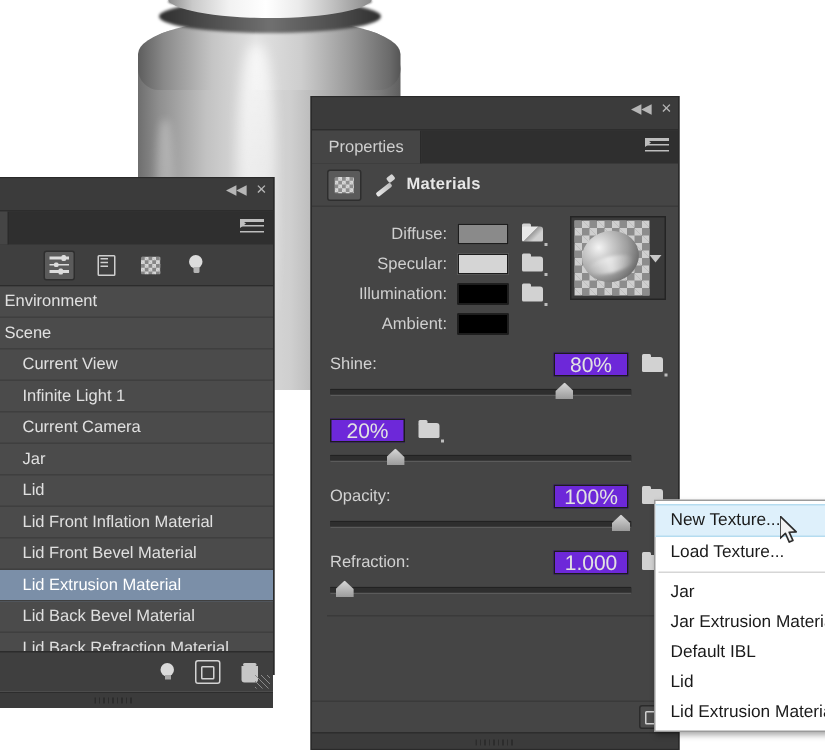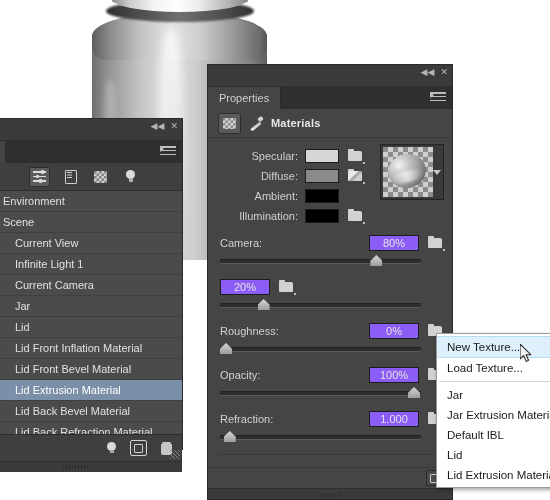--- a/index.html
+++ b/index.html
@@ -133,22 +133,22 @@
   }
   .prev-arrow{width:8px;display:flex;align-items:center;justify-content:center;}
   .prev-arrow b{display:block;width:0;height:0;border-left:4px solid transparent;border-right:4px solid transparent;border-top:5px solid #c8c8c8;}
 
   
   .sliders{margin-top:10px;padding:0 9px 0 12px;}
   .slider-block{margin-bottom:11px;}
   .sl-top{display:flex;align-items:center;height:17px;}
   .sl-label{font-size:11px;color:#d2d2d2;flex:1;}
   .sl-val{
-    width:50px;height:16px;background:#8b5cf6;border:1px solid #1c1c1c;box-sizing:border-box;
-    color:#e2e2e2;font-size:11px;display:flex;align-items:center;justify-content:center;
+    width:50px;height:16px;background:#6d28d9;border:1px solid #1c1c1c;box-sizing:border-box;
+    color:#e2e2e2;font-size:14px;display:flex;align-items:center;justify-content:center;
   }
   .sl-track-wrap{height:12px;position:relative;margin-top:4px;}
   .sl-track{
     position:absolute;left:0;right:22px;top:4px;height:3px;background:#2e2e2e;
     border-top:1px solid #222;border-bottom:1px solid #5b5b5b;border-radius:1px;
   }
   .sl-thumb{
     position:absolute;top:0px;width:12px;height:11px;
     background:linear-gradient(180deg,#d8d8d8,#9b9b9b);
     clip-path:polygon(50% 0%,100% 52%,100% 100%,0% 100%,0% 52%);
@@ -387,66 +387,66 @@
       <span class="mat-icon">
           <span class="checker"></span>
         </span>
       <span class="brush-icon"></span>
       <span class="props-title">Materials</span>
     </div>
 
     <div class="props-body">
       <div class="swatch-rows" id="swatchRows">
           <div class="srow">
+            <span class="lbl">Diffuse:</span>
+            <span class="sw" style="background: rgb(138, 138, 138);"></span>
+            <span class="folder-btn img">
+              <b class="f-t"></b>
+              <b class="f-b"></b>
+              <b class="f-dot"></b>
+            </span>
+          </div>
+          <div class="srow">
             <span class="lbl">Specular:</span>
             <span class="sw" style="background: rgb(213, 213, 213);"></span>
             <span class="folder-btn">
               <b class="f-t"></b>
               <b class="f-b"></b>
               <b class="f-dot"></b>
             </span>
-          </div>
-          <div class="srow">
-            <span class="lbl">Diffuse:</span>
-            <span class="sw" style="background: rgb(138, 138, 138);"></span>
-            <span class="folder-btn img">
-              <b class="f-t"></b>
-              <b class="f-b"></b>
-              <b class="f-dot"></b>
-            </span>
-          </div>
-          <div class="srow">
-            <span class="lbl">Ambient:</span>
-            <span class="sw" style="background: rgb(0, 0, 0);"></span>
           </div>
           <div class="srow">
             <span class="lbl">Illumination:</span>
             <span class="sw" style="background: rgb(0, 0, 0);"></span>
             <span class="folder-btn">
               <b class="f-t"></b>
               <b class="f-b"></b>
               <b class="f-dot"></b>
             </span>
           </div>
+          <div class="srow">
+            <span class="lbl">Ambient:</span>
+            <span class="sw" style="background: rgb(0, 0, 0);"></span>
+          </div>
         </div>
 
       <div class="preview">
         <div class="preview-inner">
           <div class="sphere"></div>
           <div class="sphere-band"></div>
         </div>
         <div class="prev-arrow">
             <b></b>
           </div>
       </div>
 
       <div class="sliders" id="sliders">
           <div class="slider-block">
             <div class="sl-top">
-              <span class="sl-label">Camera:</span>
+              <span class="sl-label">Shine:</span>
               <span class="sl-val">80%</span>
               <span class="folder-btn" style="margin-left: 9px;">
                 <b class="f-t"></b>
                 <b class="f-b"></b>
                 <b class="f-dot"></b>
               </span>
             </div>
             <div class="sl-track-wrap">
               <div class="sl-track"></div>
               <div class="sl-thumb" style="left: 150.4px;"></div>
@@ -457,35 +457,20 @@
               <span class="sl-val">20%</span>
               <span class="folder-btn" style="margin-left: 9px;">
                 <b class="f-t"></b>
                 <b class="f-b"></b>
                 <b class="f-dot"></b>
               </span>
             </div>
             <div class="sl-track-wrap">
               <div class="sl-track"></div>
               <div class="sl-thumb" style="left: 37.6px;"></div>
-            </div>
-          </div>
-          <div class="slider-block">
-            <div class="sl-top">
-              <span class="sl-label">Roughness:</span>
-              <span class="sl-val">0%</span>
-              <span class="folder-btn" style="margin-left: 9px;">
-                <b class="f-t"></b>
-                <b class="f-b"></b>
-                <b class="f-dot"></b>
-              </span>
-            </div>
-            <div class="sl-track-wrap">
-              <div class="sl-track"></div>
-              <div class="sl-thumb" style="left: 0px;"></div>
             </div>
           </div>
           <div class="slider-block">
             <div class="sl-top">
               <span class="sl-label">Opacity:</span>
               <span class="sl-val">100%</span>
               <span class="folder-btn" style="margin-left: 9px;">
                 <b class="f-t"></b>
                 <b class="f-b"></b>
                 <b class="f-dot"></b>

